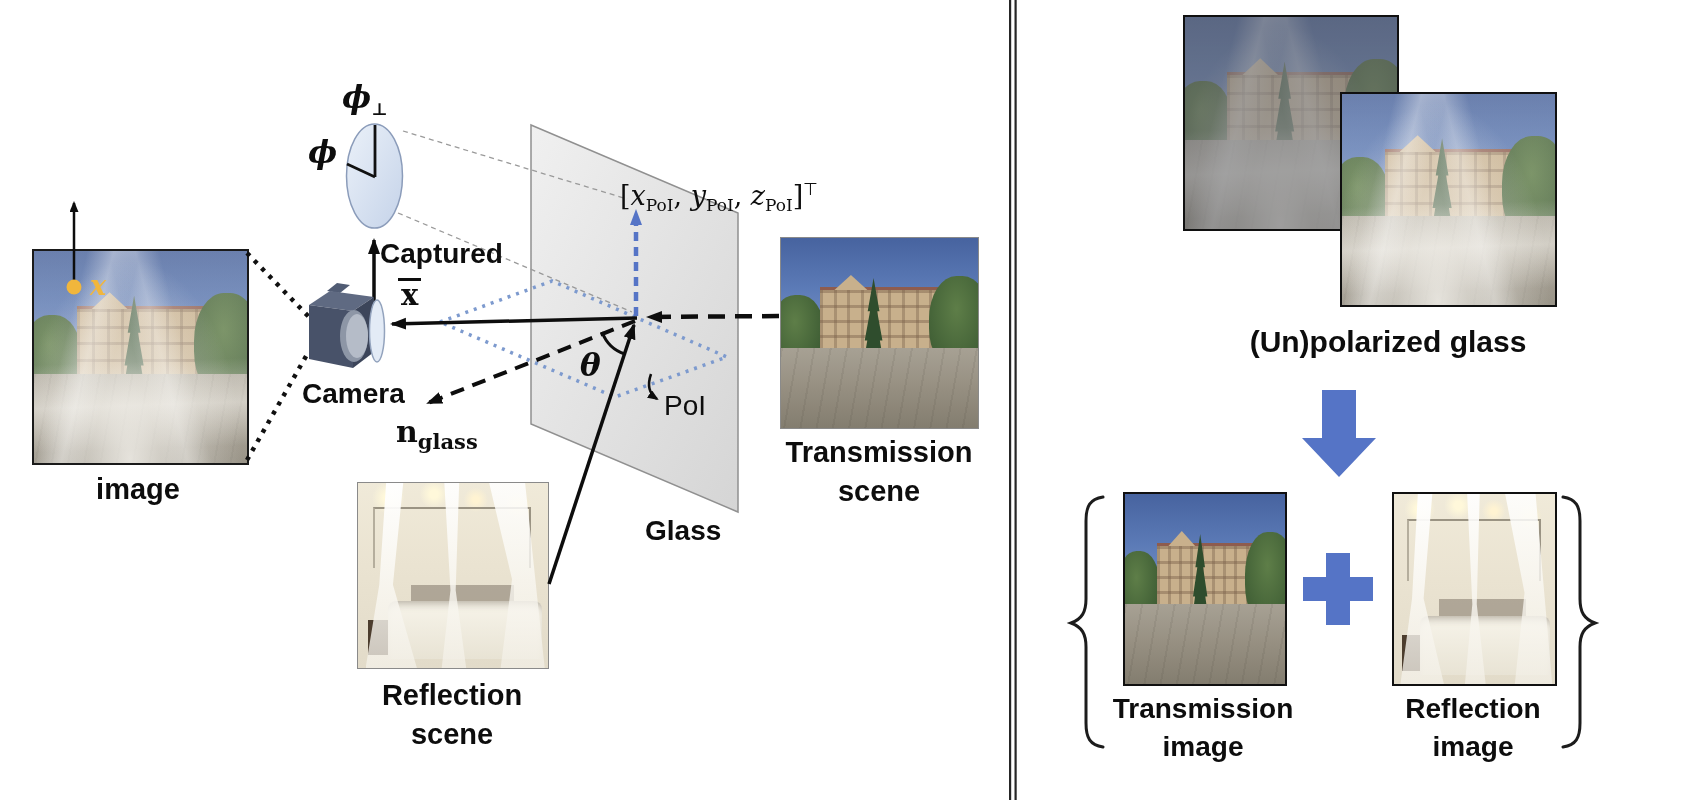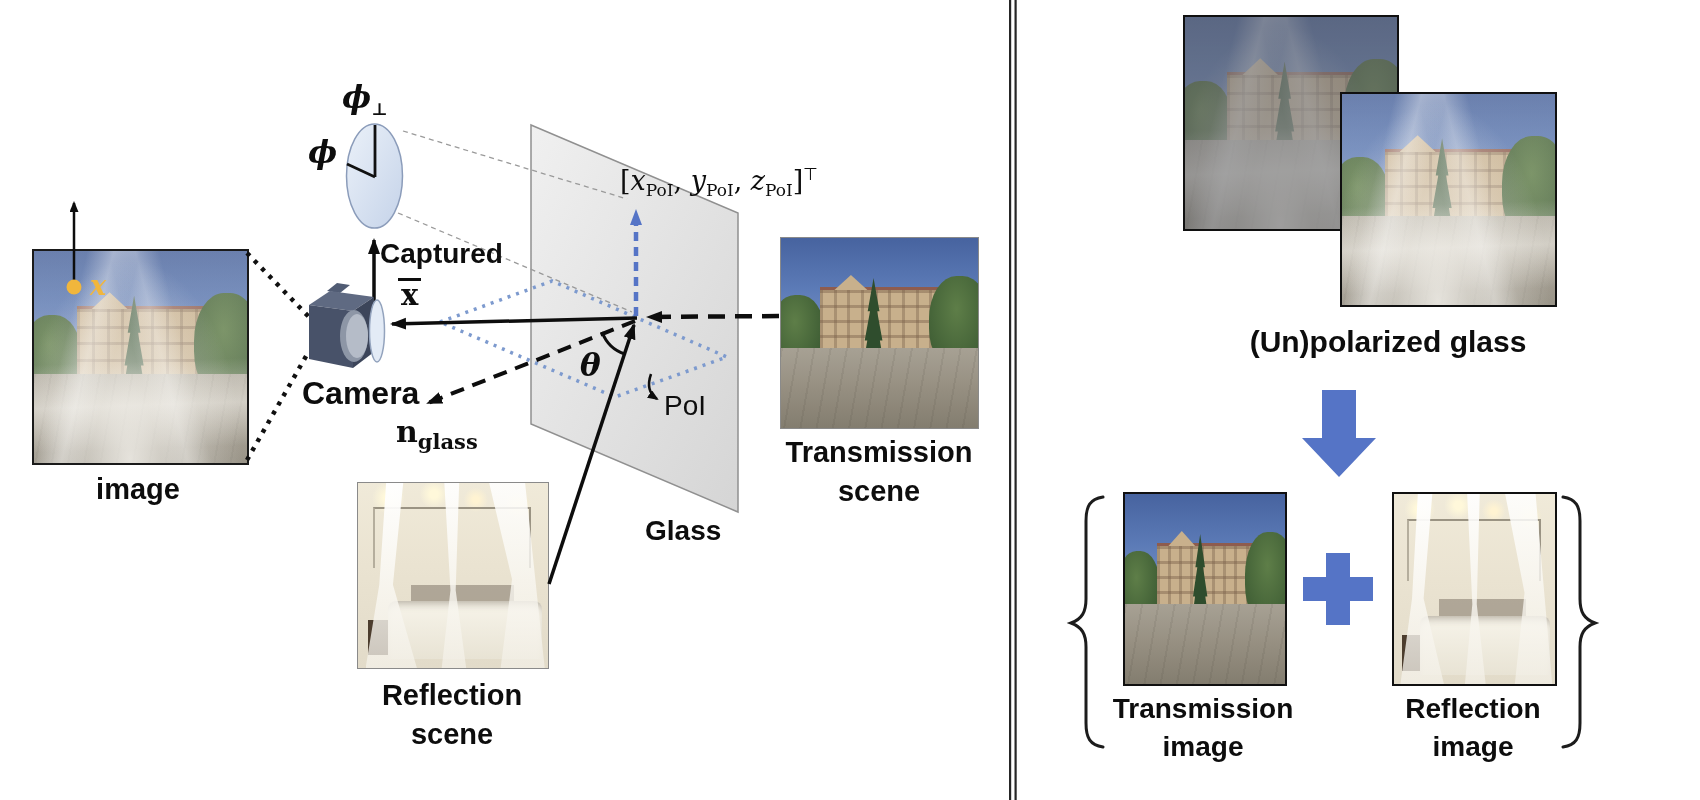--- a/index.html
+++ b/index.html
@@ -75,25 +75,25 @@
   #lbl-pixel{left:40px;top:144px;font-size:30px;font-weight:400;}
   #lbl-point-x{left:90px;top:266px;color:#f1b63c;font-family:"DejaVu Serif",serif;
                font-style:italic;font-weight:700;font-size:27px;}
   #lbl-captured{left:28px;top:470px;width:220px;}
   #lbl-phiperp{left:342px;top:78px;font-size:31px;font-weight:600;}
   #lbl-phi{left:308px;top:133px;font-size:31px;font-weight:600;}
   #lbl-polarizer{left:380px;top:234px;text-align:left;font-size:28px;}
   #lbl-xbar{left:398px;top:276px;font-size:29px;}
   .xbar{display:inline-block;border-top:3.5px solid #0d0d0d;padding:0 3px;line-height:1.0;
         font-family:"DejaVu Serif",serif;font-weight:700;}
-  #lbl-camera{left:302px;top:374px;text-align:left;font-size:32px;}
+  #lbl-camera{left:302px;top:374px;text-align:left;font-size:28px;}
   #lbl-nglass{left:396px;top:412px;font-size:30px;font-weight:700;text-align:left;}
   #lbl-nglass sub.msub{font-size:21px;}
   #lbl-theta{left:580px;top:346px;font-size:31px;font-weight:600;}
-  #lbl-poiaxes{left:620px;top:155px;font-size:27px;font-weight:500;text-align:left;}
+  #lbl-poiaxes{left:620px;top:170px;font-size:27px;font-weight:500;text-align:left;}
   #lbl-poi{left:664px;top:386px;font-weight:400;font-size:28px;text-align:left;}
   #lbl-glass{left:645px;top:511px;text-align:left;font-size:28px;}
   #lbl-transcene{left:768px;top:433px;width:222px;}
   #lbl-refscene{left:342px;top:676px;width:220px;}
   #lbl-unpol{left:1208px;top:322px;width:360px;font-size:30px;}
   #lbl-transimg{left:1093px;top:690px;width:220px;font-size:28px;line-height:38px;}
   #lbl-reflimg{left:1363px;top:690px;width:220px;font-size:28px;line-height:38px;}
 </style>
 </head>
 <body>

